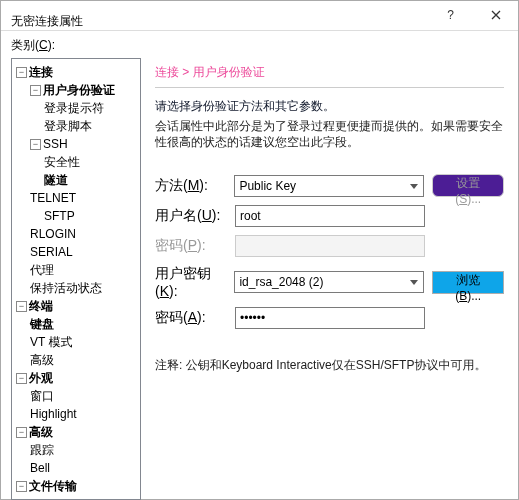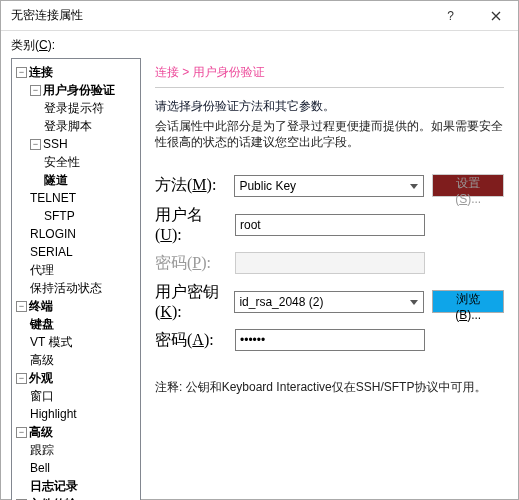--- a/index.html
+++ b/index.html
@@ -1,43 +1,43 @@
 <!DOCTYPE html>
 <html><head>
 <meta charset="utf-8">
 <style>
 * { box-sizing: border-box; margin: 0; padding: 0; }
 body { font-family: "Microsoft YaHei", "SimSun", Tahoma, sans-serif; font-size: 12px; background: #fff; color: #000; }
 .window { width: 519px; height: 500px; border: 1px solid #aaa; background: #fff; display: flex; flex-direction: column; }
-.titlebar { height: 30px; display: flex; align-items: center; padding-left: 10px; border-bottom: 1px solid #ddd; }
+.titlebar { height: 30px; display: flex; align-items: flex-end; padding-left: 10px; border-bottom: 1px solid #ddd; }
 .titlebar .title { flex: 1; font-size: 12px; }
 .titlebar .wbtn { width: 45px; height: 30px; display: flex; align-items: center; justify-content: center; color: #333; }
 .body { flex: 1; display: flex; flex-direction: column; padding: 6px 10px 8px 10px; }
 .category-label { font-size: 12px; margin-bottom: 4px; }
 .main-area { flex: 1; display: flex; gap: 10px; min-height: 0; }
 .tree { width: 130px; border: 1px solid #828790; background: #fff; overflow-y: auto; padding: 4px 2px; font-size: 12px; line-height: 18px; }
 .tree .node { white-space: nowrap; }
 .tree .toggle { display: inline-block; width: 11px; height: 11px; border: 1px solid #888; font-size: 9px; line-height: 9px; text-align: center; margin-right: 2px; vertical-align: middle; color: #555; background: #fff; }
 .tree .l0 { padding-left: 2px; }
 .tree .l1 { padding-left: 16px; }
 .tree .l2 { padding-left: 30px; }
 .tree .bold { font-weight: bold; }
 .right { flex: 1; display: flex; flex-direction: column; padding: 2px 4px; }
 .breadcrumb { color: #ec4899; font-size: 12px; padding: 4px 0 6px 0; border-bottom: 1px solid #ccc; margin-bottom: 10px; }
 .desc { font-size: 12px; color: #0f172a; line-height: 16px; margin-bottom: 4px; }
 .hint { font-size: 12px; color: #222; line-height: 16px; margin-bottom: 24px; }
 .form-row { display: flex; align-items: center; margin-bottom: 8px; gap: 8px; }
-.form-row .lbl { width: 72px; font-size: 16px; font-family: Liberation Serif, serif; }
+.form-row .lbl { width: 72px; font-size: 14px; }
 .form-row .lbl.disabled { color: #999; }
 .form-row select, .form-row input[type=text], .form-row input[type=password] {
   width: 190px; height: 22px; border: 1px solid #7a7a7a; font-size: 12px; padding: 0 4px; background: #fff;
 }
 .form-row input.disabled { background: #f4f4f4; border-color: #ccc; }
 .btn { height: 23px; padding: 0 10px; border: 1px solid #adadad; background: #0ea5e9; font-size: 12px; cursor: default; }
-.btn.disabled { color: #999; background: #7f1d1d; border-color: #ccc; }
+.btn.disabled { color: #999; background: #4c1d95; border-color: #ccc; border-radius: 6px; }
 .btn-wide { min-width: 70px; }
 .note { font-size: 12px; margin-top: 20px; color: #222; }
 .underline-ch { text-decoration: underline; }
 select { appearance: none; -webkit-appearance: none; background: #fff; padding-right: 18px; }
 .select-wrap { position: relative; display: inline-block; }
 .select-wrap::after { content: ""; position: absolute; right: 6px; top: 9px; width: 0; height: 0; border-left: 4px solid transparent; border-right: 4px solid transparent; border-top: 5px solid #555; pointer-events: none; }
 </style>
 </head>
 <body>
 
@@ -75,21 +75,20 @@
         <div class="node l0"><span class="toggle">−</span><span class="bold">终端</span></div>
         <div class="node l1"><span class="bold">键盘</span></div>
         <div class="node l1"><span>VT 模式</span></div>
         <div class="node l1"><span>高级</span></div>
         <div class="node l0"><span class="toggle">−</span><span class="bold">外观</span></div>
         <div class="node l1"><span>窗口</span></div>
         <div class="node l1"><span>Highlight</span></div>
         <div class="node l0"><span class="toggle">−</span><span class="bold">高级</span></div>
         <div class="node l1"><span>跟踪</span></div>
         <div class="node l1"><span>Bell</span></div>
-        <div class="node l1"><span class="bold">日志记录</span></div>
         <div class="node l0"><span class="toggle">−</span><span class="bold">文件传输</span></div>
 
       </div>
 
       <div class="right">
         <div class="breadcrumb">连接 &gt; 用户身份验证</div>
         <div class="desc">请选择身份验证方法和其它参数。</div>
         <div class="hint">会话属性中此部分是为了登录过程更便捷而提供的。如果需要安全性很高的状态的话建议您空出此字段。</div>
 
         <div class="form-row">

